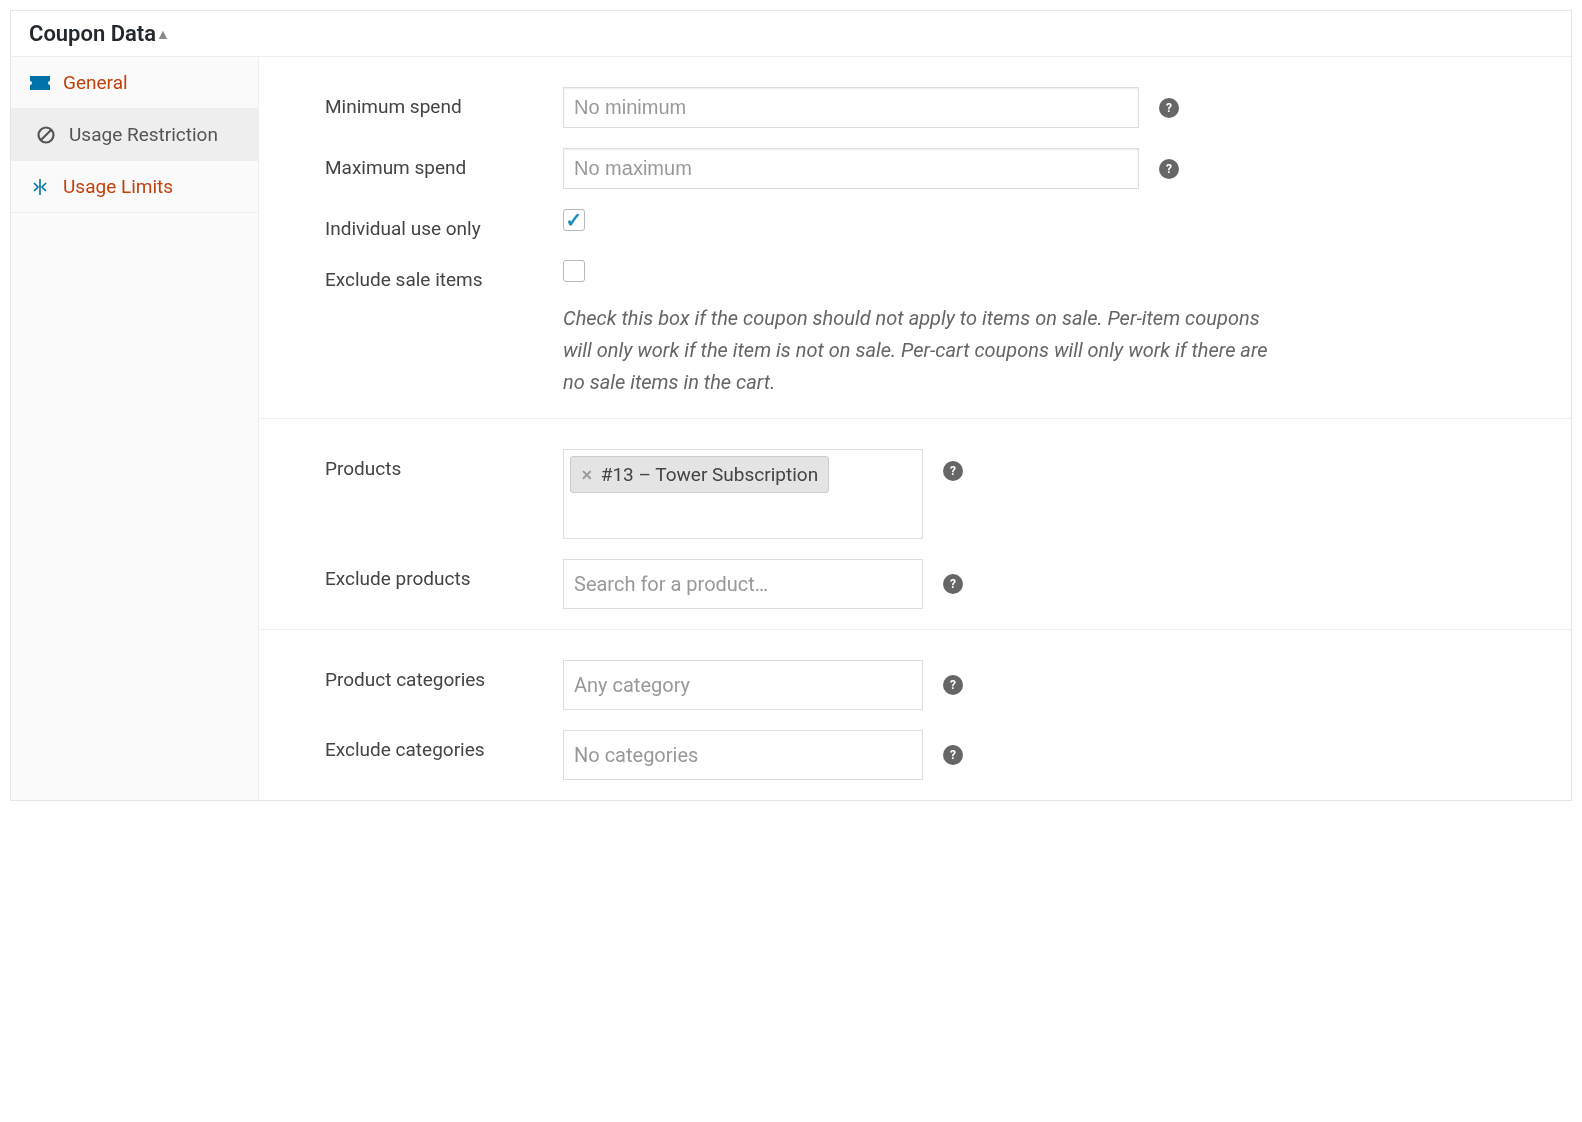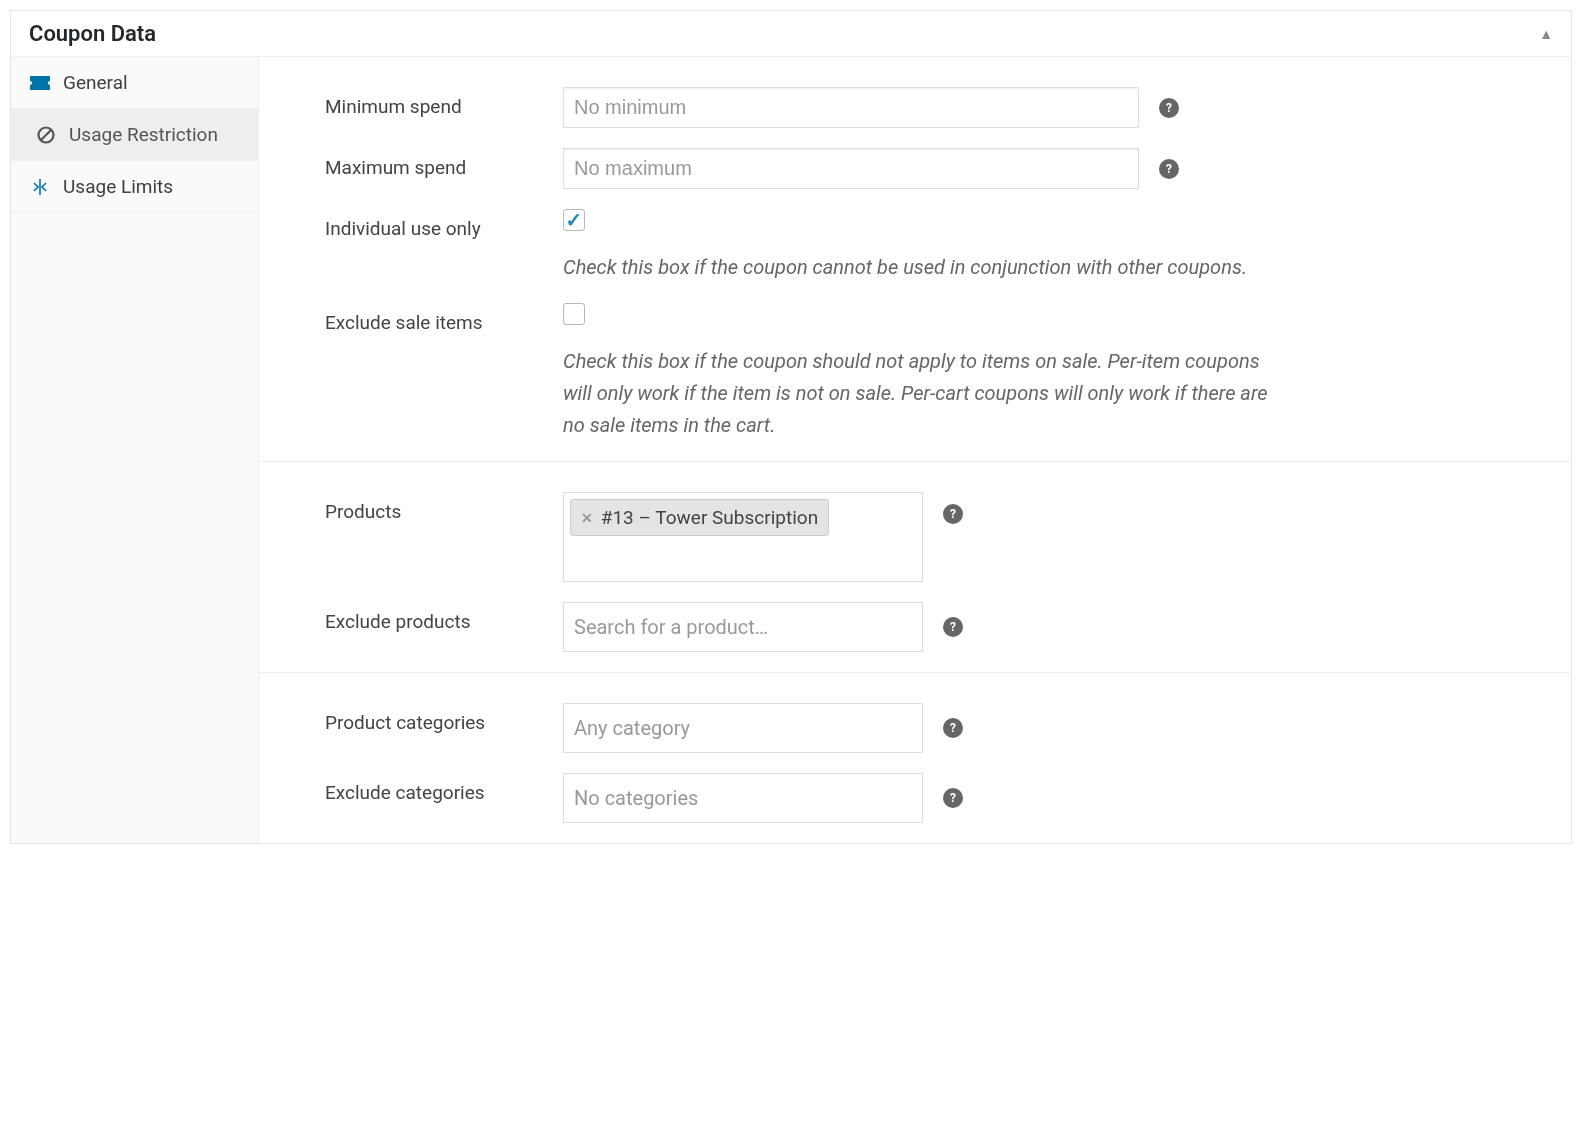--- a/index.html
+++ b/index.html
@@ -1,24 +1,24 @@
 <!DOCTYPE html>
 <html><head>
   <meta charset="utf-8">
   <style>
     * { box-sizing: border-box; margin: 0; padding: 0; }
     body { font-family: -apple-system, BlinkMacSystemFont, "Segoe UI", Roboto, sans-serif; background: #fff; padding: 10px; color: #444; }
     .panel { border: 1px solid #e5e5e5; background: #fff; }
-    .panel-header { display: flex; justify-content: space-between; align-items: center; padding: 10px 18px; border-bottom: 1px solid #eee; }
+    .panel-header { display: flex; justify-content: flex-start; align-items: center; padding: 10px 18px; border-bottom: 1px solid #eee; }
     .panel-title { font-size: 22px; font-weight: 600; color: #23282d; }
     .collapse-icon { color: #888; font-size: 14px; cursor: pointer; }
     .panel-body { display: flex; }
     .sidebar { width: 248px; border-right: 1px solid #eee; background: #fafafa; }
     .tab { display: flex; align-items: center; padding: 14px 18px; font-size: 19px; cursor: pointer; border-bottom: 1px solid #eee; }
-    .tab.link { color: #404040; background: #fafafa; }
+    .tab.link { color: #c2410c; background: #fafafa; }
     .tab.active { color: #555; background: #eee; padding-left: 24px; }
     .tab .tab-icon { width: 22px; margin-right: 12px; display: inline-flex; justify-content: center; }
     .content { flex: 1; }
     .section { padding: 20px 0 10px 0; border-bottom: 1px solid #eee; }
     .section:last-child { border-bottom: none; }
     .field-row { display: flex; align-items: flex-start; padding: 10px 18px; }
     .field-label { width: 238px; flex-shrink: 0; font-size: 19px; color: #444; padding-top: 8px; margin-left: 48px; }
     .field-control { display: flex; align-items: center; flex: 1; }
     .text-input { width: 576px; padding: 8px 10px; font-size: 20px; border: 1px solid #ddd; border-radius: 0; box-shadow: inset 0 1px 2px rgba(0,0,0,0.07); color: #999; background: #fff; }
     .text-input::placeholder { color: #999; }
@@ -88,21 +88,20 @@
           <div class="field-label">Maximum spend</div>
           <div class="field-control">
             <input class="text-input" placeholder="No maximum" style="">
             <span class="help-icon">?</span>
           </div>
         </div>
         <div class="field-row">
           <div class="field-label">Individual use only</div>
           <div class="field-column">
             <span class="checkbox checked"></span>
-            <div class="field-description">Check this box if the coupon cannot be used in conjunction with other coupons.</div>
           </div>
         </div>
         <div class="field-row">
           <div class="field-label">Exclude sale items</div>
           <div class="field-column">
             <span class="checkbox"></span>
             <div class="field-description">Check this box if the coupon should not apply to items on sale. Per-item coupons will only work if the item is not on sale. Per-cart coupons will only work if there are no sale items in the cart.</div>
           </div>
         </div>
       </div>

